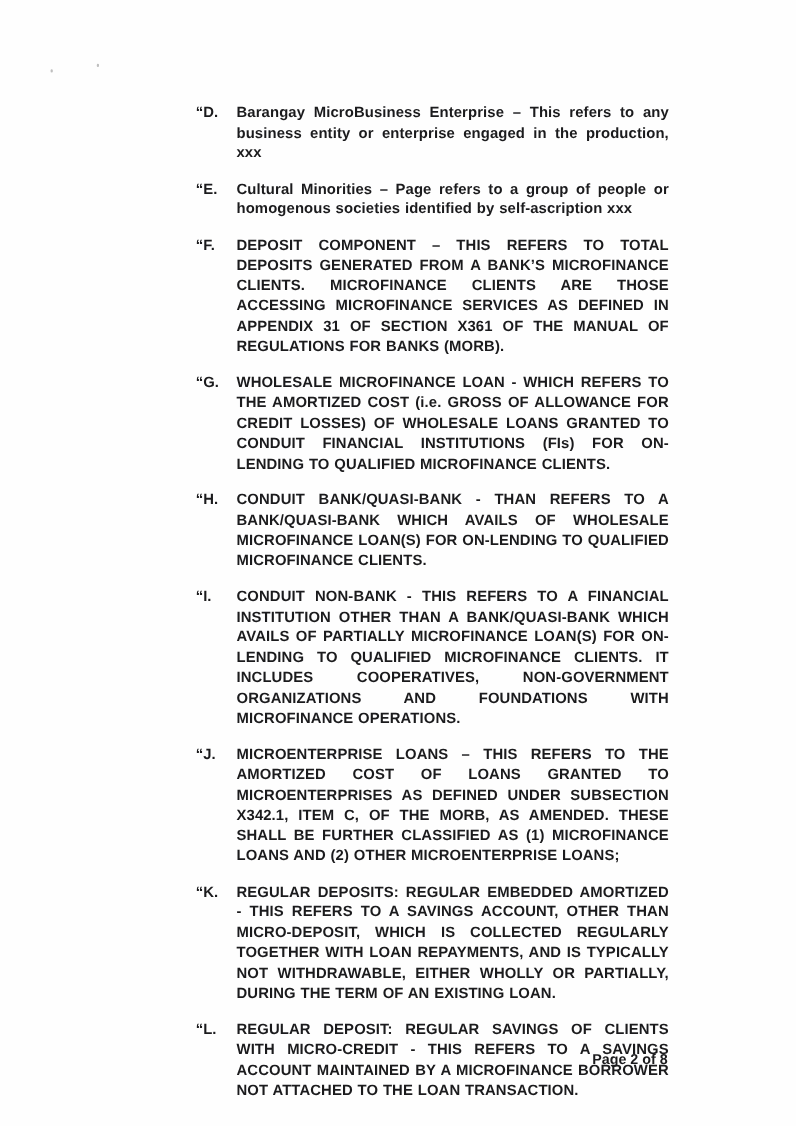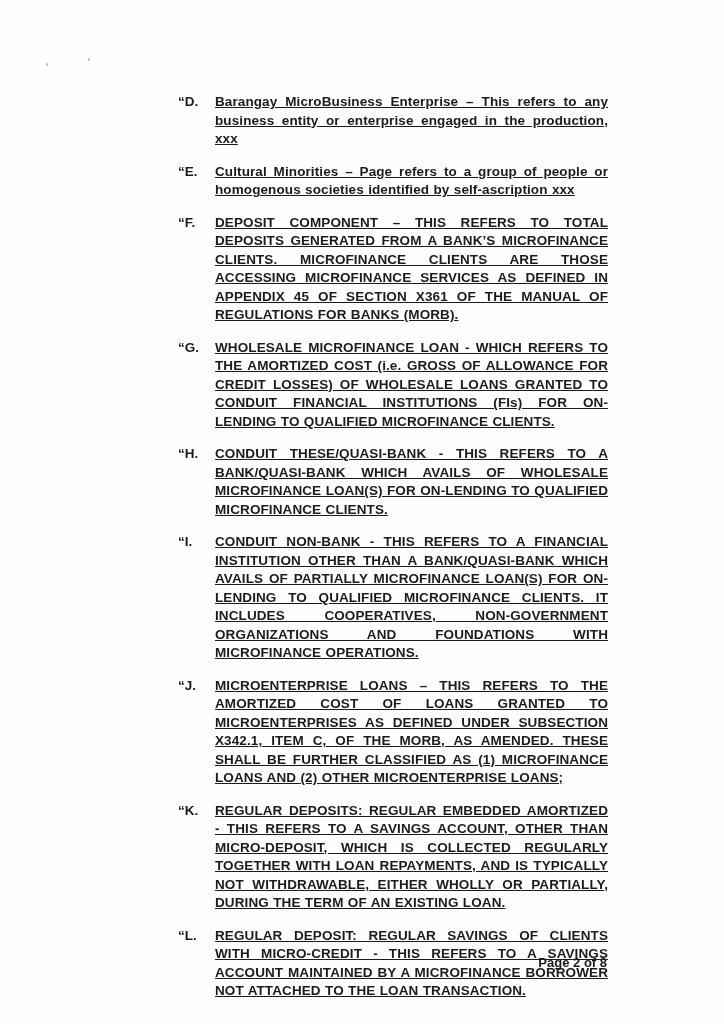--- a/index.html
+++ b/index.html
@@ -36,21 +36,20 @@
   }
   .def-text {
     flex: 1;
     margin: 0;
     font-size: 13.5px;
     line-height: 18.5px;
     font-weight: 600;
     text-align: justify;
     letter-spacing: 0.1px;
     word-spacing: 0.5px;
-    text-decoration: underline;
   }
   .page-footer {
     position: absolute;
     top: 955px;
     right: 117px;
     font-size: 13px;
     line-height: 16px;
     font-weight: 600;
   }
   .speck {
@@ -79,31 +78,31 @@
       <p class="def-text">Barangay MicroBusiness Enterprise – This refers to any business entity or enterprise engaged in the production, xxx</p>
     </div>
 
     <div class="def-item">
       <span class="def-label">“E.</span>
       <p class="def-text">Cultural Minorities – Page refers to a group of people or homogenous societies identified by self-ascription xxx</p>
     </div>
 
     <div class="def-item">
       <span class="def-label">“F.</span>
-      <p class="def-text">DEPOSIT COMPONENT – THIS REFERS TO TOTAL DEPOSITS GENERATED FROM A BANK’S MICROFINANCE CLIENTS. MICROFINANCE CLIENTS ARE THOSE ACCESSING MICROFINANCE SERVICES AS DEFINED IN APPENDIX 45 OF SECTION X361 OF THE MANUAL OF REGULATIONS FOR BANKS (MORB).</p>
+      <p class="def-text">DEPOSIT COMPONENT – THIS REFERS TO TOTAL DEPOSITS GENERATED FROM A BANK’S MICROFINANCE CLIENTS. MICROFINANCE CLIENTS ARE THOSE ACCESSING MICROFINANCE SERVICES AS DEFINED IN APPENDIX 31 OF SECTION X361 OF THE MANUAL OF REGULATIONS FOR BANKS (MORB).</p>
     </div>
 
     <div class="def-item">
       <span class="def-label">“G.</span>
       <p class="def-text">WHOLESALE MICROFINANCE LOAN - WHICH REFERS TO THE AMORTIZED COST (i.e. GROSS OF ALLOWANCE FOR CREDIT LOSSES) OF WHOLESALE LOANS GRANTED TO CONDUIT FINANCIAL INSTITUTIONS (FIs) FOR ON-LENDING TO QUALIFIED MICROFINANCE CLIENTS.</p>
     </div>
 
     <div class="def-item">
       <span class="def-label">“H.</span>
-      <p class="def-text">CONDUIT THESE/QUASI-BANK - THIS REFERS TO A BANK/QUASI-BANK WHICH AVAILS OF WHOLESALE MICROFINANCE LOAN(S) FOR ON-LENDING TO QUALIFIED MICROFINANCE CLIENTS.</p>
+      <p class="def-text">CONDUIT BANK/QUASI-BANK - THAN REFERS TO A BANK/QUASI-BANK WHICH AVAILS OF WHOLESALE MICROFINANCE LOAN(S) FOR ON-LENDING TO QUALIFIED MICROFINANCE CLIENTS.</p>
     </div>
 
     <div class="def-item">
       <span class="def-label">“I.</span>
       <p class="def-text">CONDUIT NON-BANK - THIS REFERS TO A FINANCIAL INSTITUTION OTHER THAN A BANK/QUASI-BANK WHICH AVAILS OF PARTIALLY MICROFINANCE LOAN(S) FOR ON-LENDING TO QUALIFIED MICROFINANCE CLIENTS.  IT INCLUDES COOPERATIVES, NON-GOVERNMENT ORGANIZATIONS AND FOUNDATIONS WITH MICROFINANCE OPERATIONS.</p>
     </div>
 
     <div class="def-item">
       <span class="def-label">“J.</span>
       <p class="def-text">MICROENTERPRISE LOANS – THIS REFERS TO THE AMORTIZED COST OF LOANS GRANTED TO MICROENTERPRISES AS DEFINED UNDER SUBSECTION X342.1, ITEM C, OF THE MORB, AS AMENDED. THESE SHALL BE FURTHER CLASSIFIED AS (1) MICROFINANCE LOANS AND (2) OTHER MICROENTERPRISE LOANS;</p>

